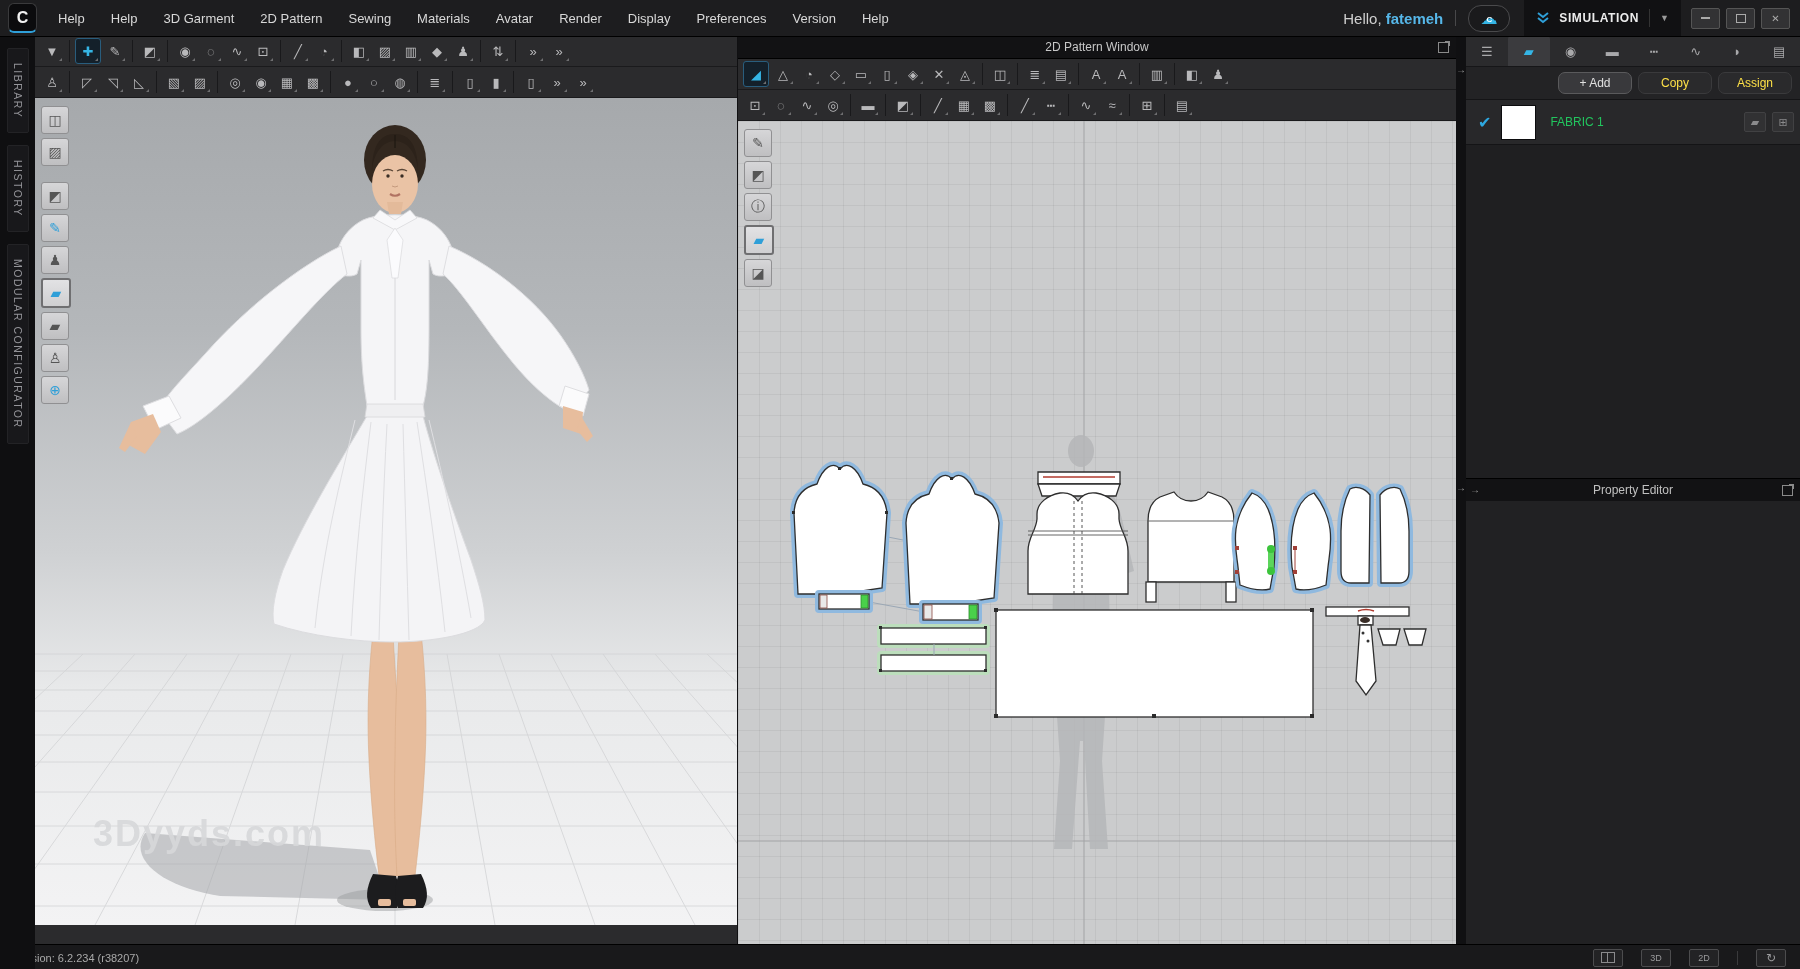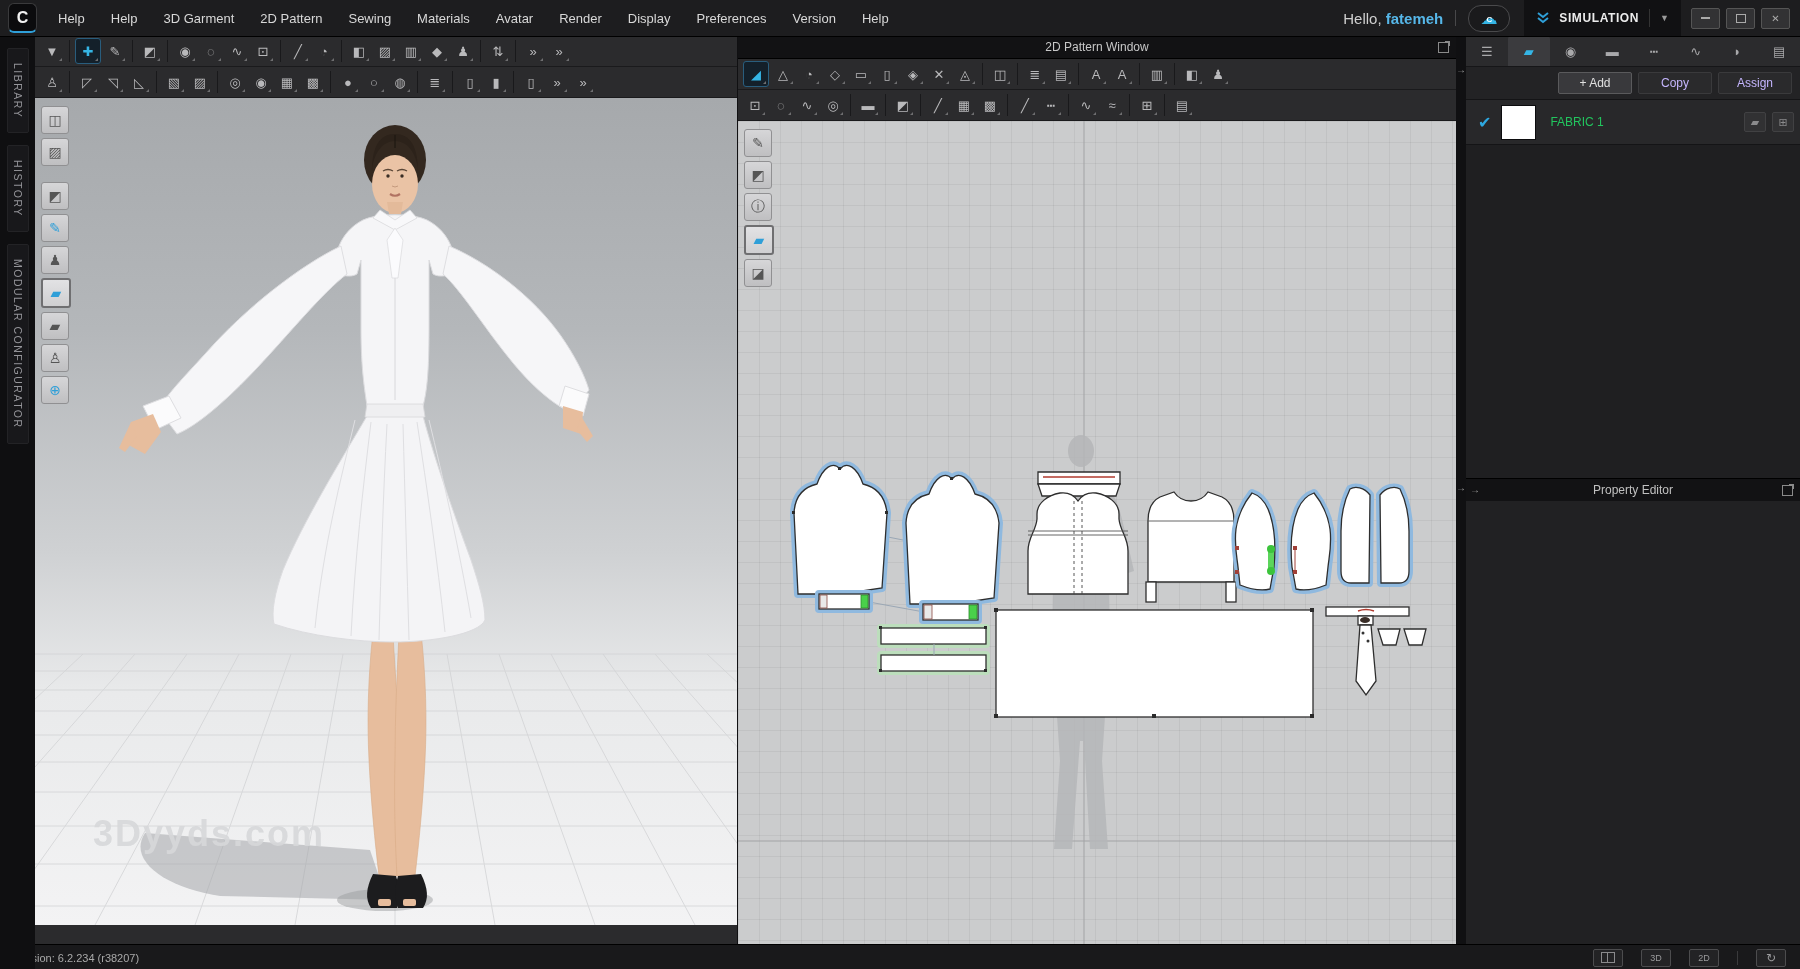--- a/index.html
+++ b/index.html
@@ -82,23 +82,23 @@
   
   .collapse-strip{position:absolute;left:1456px;top:36px;width:10px;height:908px;background:#101012;z-index:30;}
   .cs-arrow{position:absolute;left:0;color:#9a9a9a;font-size:10px;}
   
   .rpanel{position:absolute;left:1466px;top:36px;width:334px;height:908px;background:#1f1f21;}
   .ob-tabs{height:30px;background:#2b2b2d;border-bottom:1px solid #161618;display:flex;align-items:stretch;}
   .ob-tab{flex:1;display:flex;align-items:center;justify-content:center;color:#a9a9ab;font-size:13px;cursor:default;}
   .ob-tab.active{background:#3b3b3e;border-radius:3px 3px 0 0;color:#35b5e5;}
   .ob-actions{height:32px;background:#232325;display:flex;align-items:center;justify-content:flex-end;gap:6px;padding-right:8px;
               border-bottom:1px solid #141416;}
-  .ob-btn{height:20px;min-width:72px;display:flex;align-items:center;justify-content:center;font-size:12px;border-radius:2px;}
+  .ob-btn{height:20px;min-width:72px;display:flex;align-items:center;justify-content:center;font-size:12px;border-radius:7px;}
   .ob-btn.on{background:#39393c;border:1px solid #5a5a5c;color:#e0e0e0;}
-  .ob-btn.off{background:#2a2a2c;border:1px solid #3a3a3c;color:#c4b5fd;}
+  .ob-btn.off{background:#2a2a2c;border:1px solid #3a3a3c;color:#fde047;}
   .fabric-row{height:44px;background:#28282a;border-bottom:1px solid #141416;display:flex;align-items:center;}
   .check{color:#2ea8e0;font-size:16px;margin:0 10px 0 12px;}
   .swatch{width:33px;height:33px;background:#fff;border:1px solid #0c0c0e;}
   .fabric-name{color:#22c55e;font-size:12px;margin-left:14px;flex:1;}
   .mini-btn{width:20px;height:18px;display:flex;align-items:center;justify-content:center;color:#8a8a8c;
             font-size:11px;background:#313133;border:1px solid #414143;border-radius:2px;margin-right:6px;}
   .pe-bar{position:absolute;left:1466px;top:478px;width:334px;height:22px;background:#121214;border-top:1px solid #000;
           border-bottom:1px solid #000;display:flex;align-items:center;justify-content:center;}
   .pe-bar .t{color:#c0c0c0;font-size:12px;}
   .pe-body{position:absolute;left:1466px;top:501px;width:334px;height:443px;background:#212123;}

